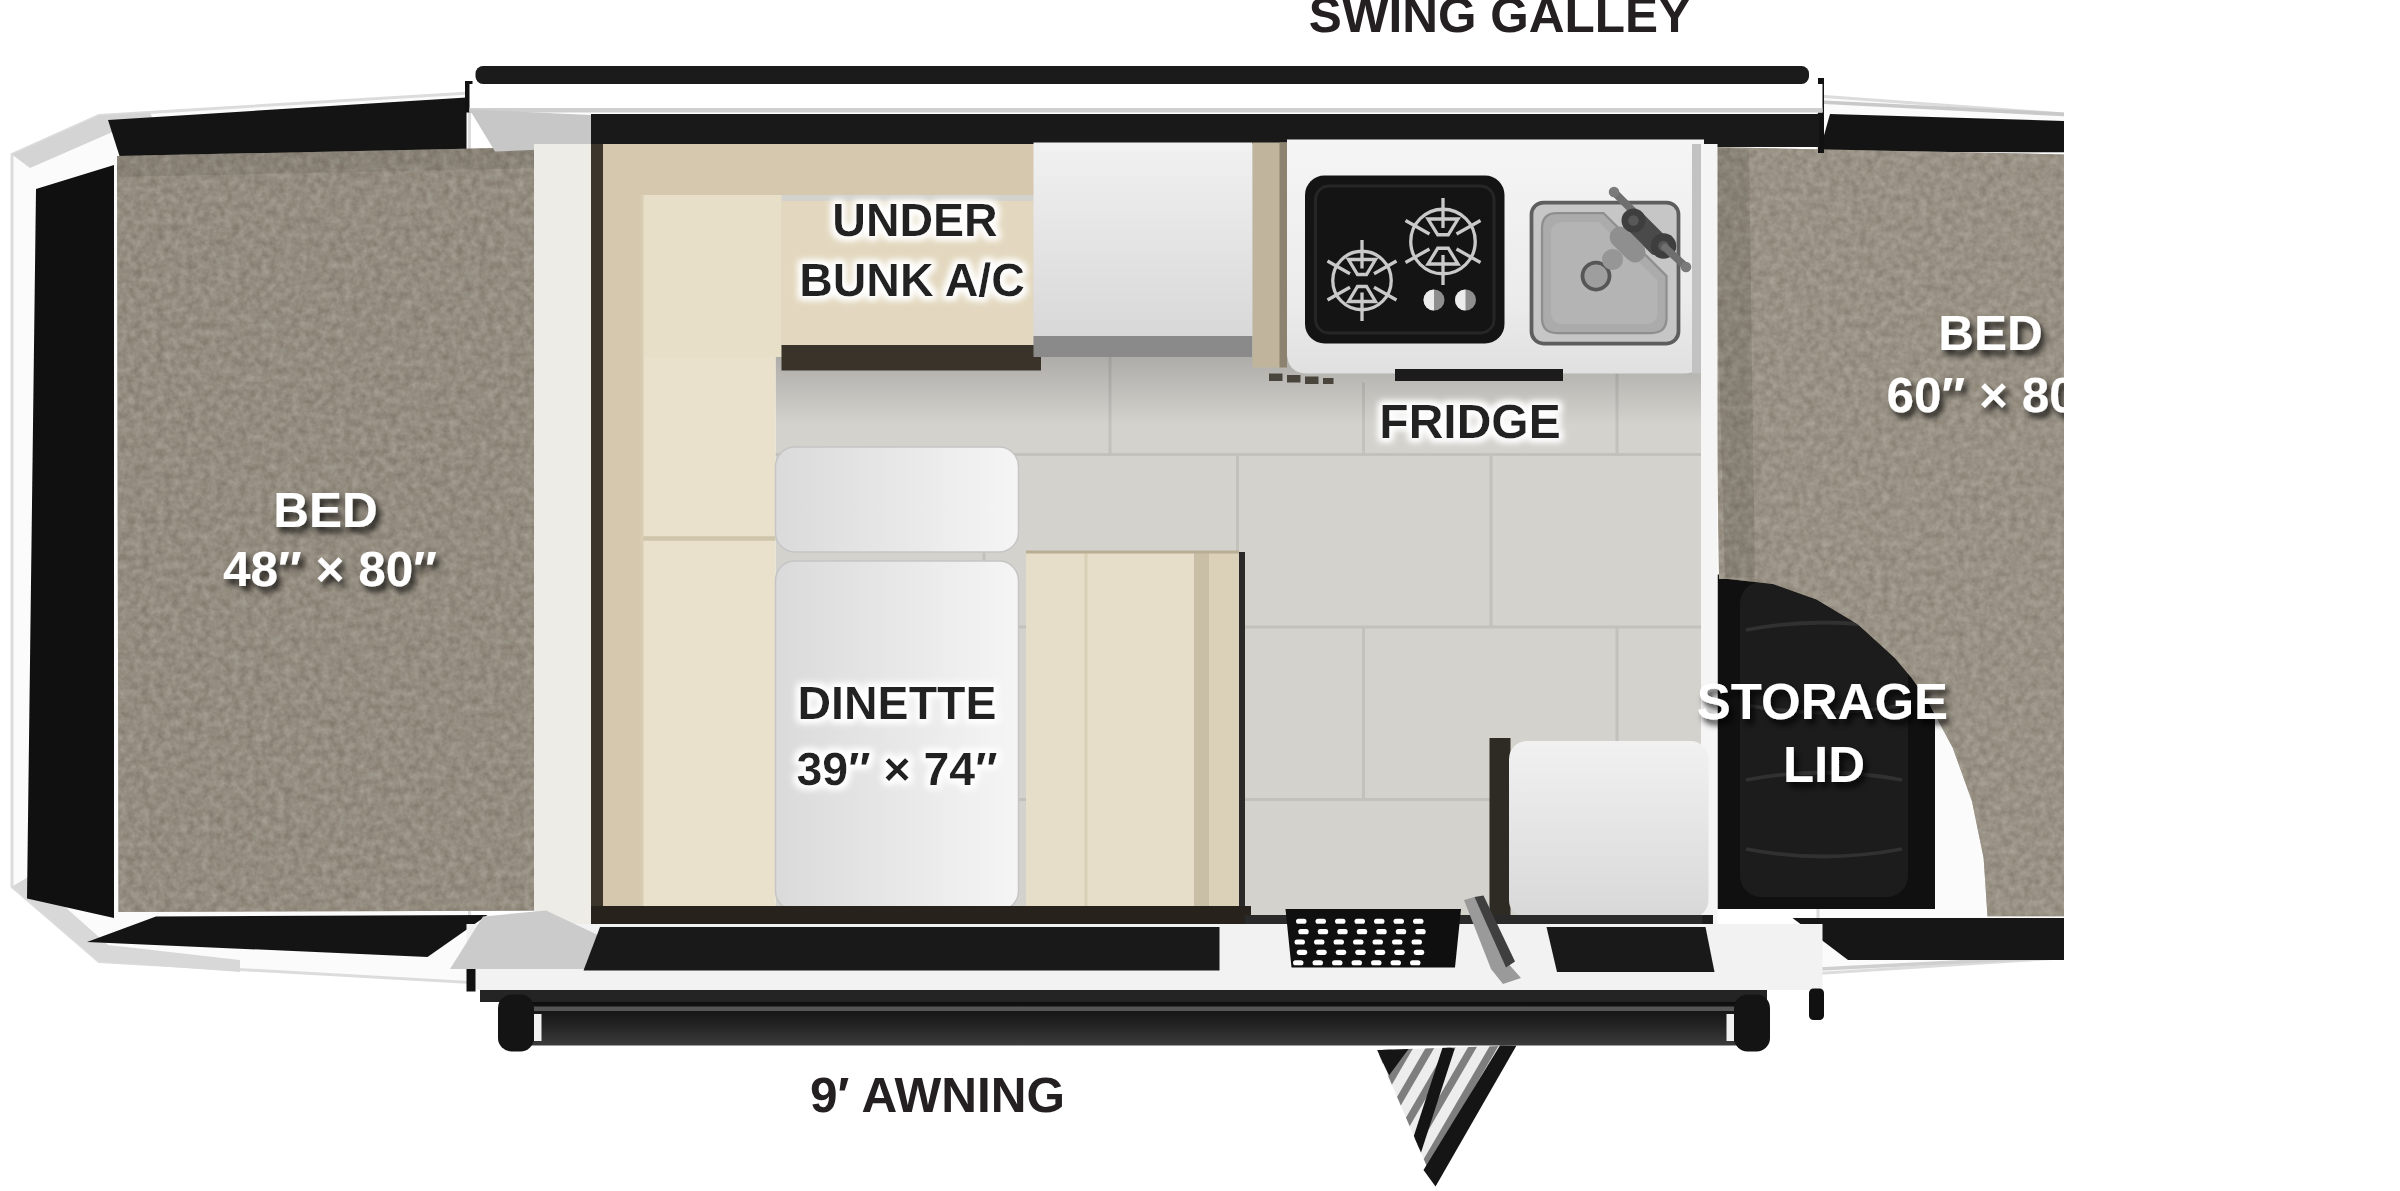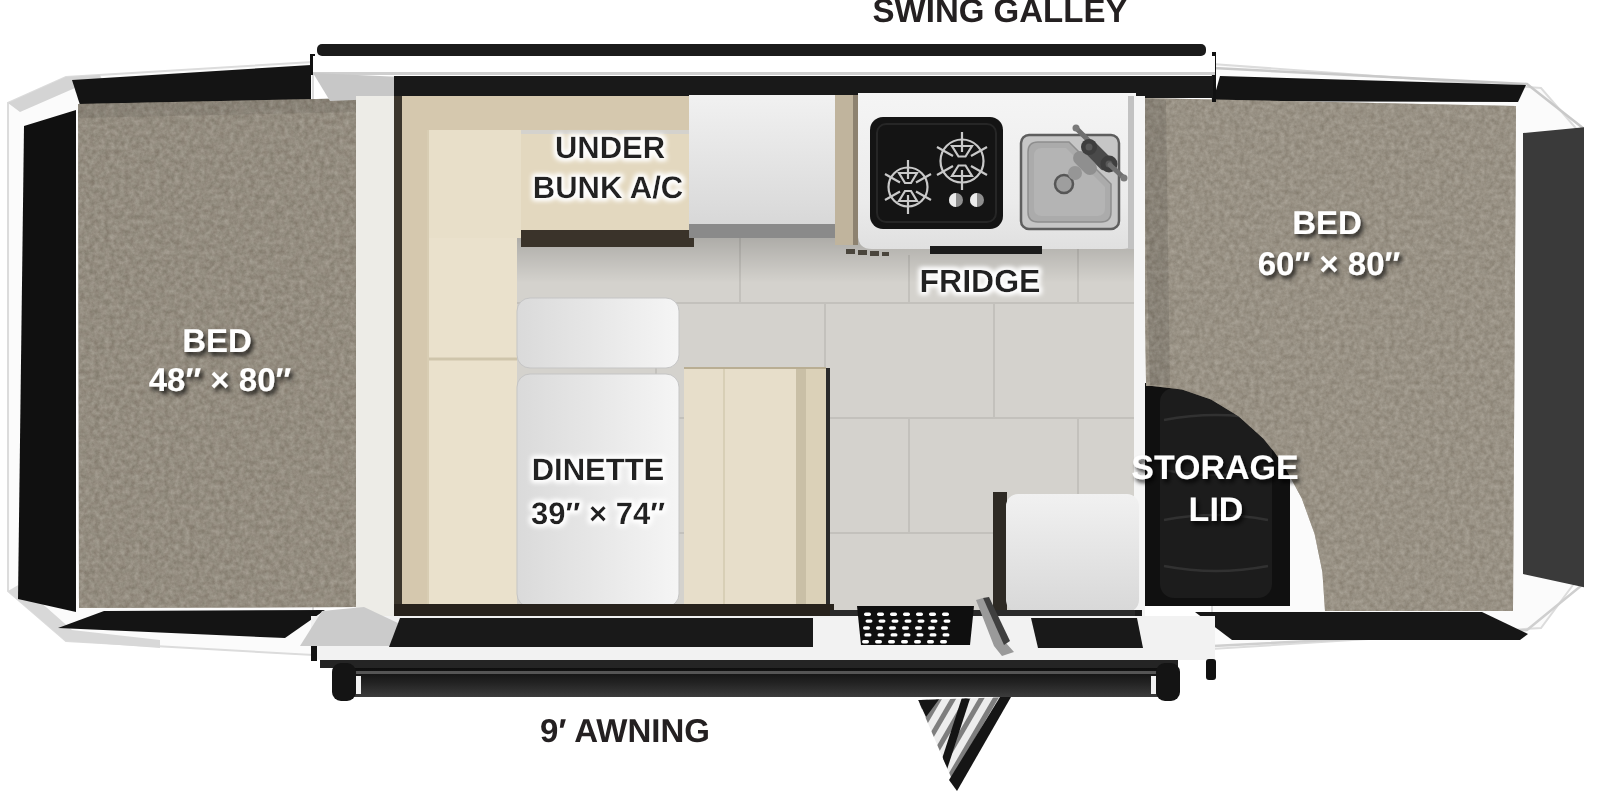--- a/index.html
+++ b/index.html
@@ -1,16 +1,16 @@
 <!DOCTYPE html>
 <html><head>
 <meta charset="utf-8">
 <style>
   html,body{margin:0;padding:0;background:#fff;}
-  #page{position:relative;width:1584px;height:794px;overflow:hidden;font-family:"Liberation Sans",sans-serif;-webkit-font-smoothing:antialiased;text-rendering:geometricPrecision;}
+  #page{position:relative;width:1376px;height:794px;overflow:hidden;font-family:"Liberation Sans",sans-serif;-webkit-font-smoothing:antialiased;text-rendering:geometricPrecision;}
   #page svg{position:absolute;left:0;top:0;}
 </style>
 </head>
 <body>
 <div id="page">
 <svg width="1600" height="794" viewBox="0 0 1600 794">
 <defs>
   <filter id="glowW" x="-60%" y="-60%" width="220%" height="220%">
     <feMorphology in="SourceAlpha" operator="dilate" radius="2" result="d"></feMorphology>
     <feGaussianBlur in="d" stdDeviation="2.6" result="b"></feGaussianBlur>

